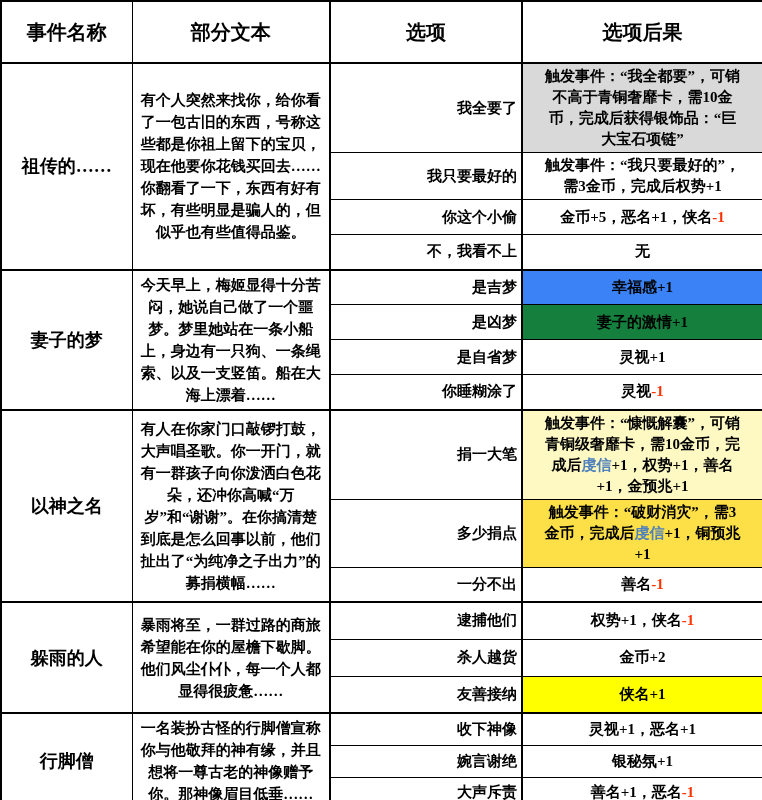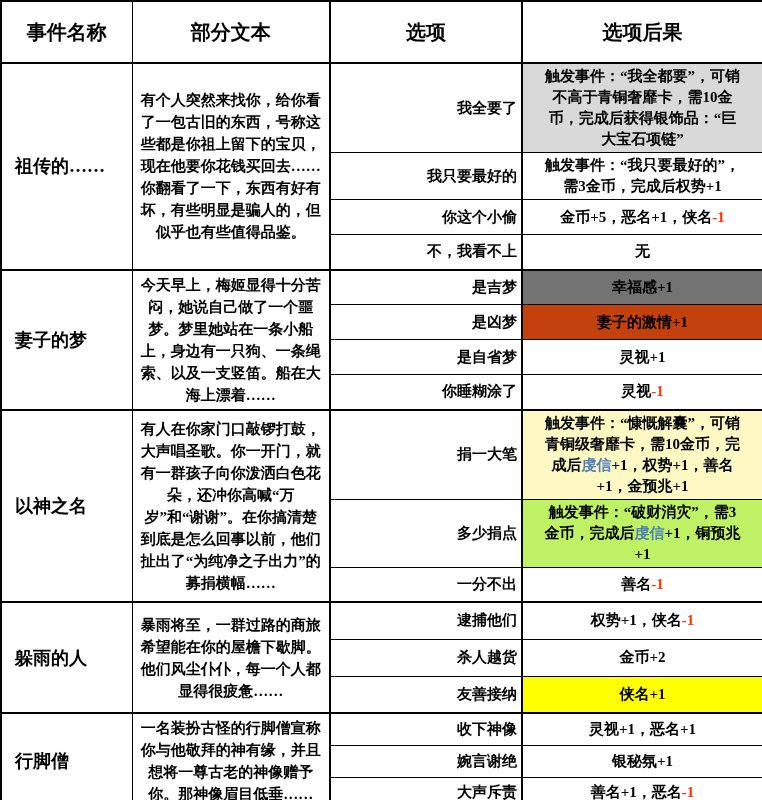--- a/index.html
+++ b/index.html
@@ -31,20 +31,21 @@
     font-weight: bold;
     text-align: center;
     vertical-align: middle;
   }
 
   #event-table tbody tr { height: 35px; }
   #event-table tbody.g3 tr { height: 37px; }
   #event-table tbody.g4 tr { height: 30px; }
 
   .event-name {
+    text-align: center;
     vertical-align: middle;
     font-size: 18px;
     font-weight: bold;
     padding: 13px;
   }
   .event-text {
     text-align: center;
     vertical-align: middle;
     font-size: 15px;
     line-height: 22px;
@@ -103,45 +104,45 @@
       <tr>
         <td class="c3 option-cell">不，我看不上</td>
         <td class="c4 consequence-cell"><span>无</span></td>
       </tr>
     </tbody>
     <tbody class="g1">
       <tr>
         <td class="c1 event-name" rowspan="4">妻子的梦</td>
         <td class="c2 event-text" rowspan="4">今天早上，梅姬显得十分苦闷，她说自己做了一个噩梦。梦里她站在一条小船上，身边有一只狗、一条绳索、以及一支竖笛。船在大海上漂着……</td>
         <td class="c3 option-cell">是吉梦</td>
-        <td class="c4 consequence-cell" style="background-color: #737373;"><span>幸福感+1</span></td>
+        <td class="c4 consequence-cell" style="background-color: #3b82f6;"><span>幸福感+1</span></td>
       </tr>
       <tr>
         <td class="c3 option-cell">是凶梦</td>
-        <td class="c4 consequence-cell" style="background-color: #c2410c;"><span>妻子的激情+1</span></td>
+        <td class="c4 consequence-cell" style="background-color: #15803d;"><span>妻子的激情+1</span></td>
       </tr>
       <tr>
         <td class="c3 option-cell">是自省梦</td>
         <td class="c4 consequence-cell"><span>灵视+1</span></td>
       </tr>
       <tr>
         <td class="c3 option-cell">你睡糊涂了</td>
         <td class="c4 consequence-cell"><span>灵视</span><span style="color: rgb(255, 51, 0);">-1</span></td>
       </tr>
     </tbody>
     <tbody class="g2">
       <tr>
         <td class="c1 event-name" rowspan="3">以神之名</td>
         <td class="c2 event-text" rowspan="3">有人在你家门口敲锣打鼓，大声唱圣歌。你一开门，就有一群孩子向你泼洒白色花朵，还冲你高喊“万岁”和“谢谢”。在你搞清楚到底是怎么回事以前，他们扯出了“为纯净之子出力”的募捐横幅……</td>
         <td class="c3 option-cell">捐一大笔</td>
         <td class="c4 consequence-cell" style="background-color: #fef9c3;"><span>触发事件：“慷慨解囊”，可销青铜级奢靡卡，需10金币，完成后</span><span style="color: rgb(79, 129, 189);">虔信</span><span>+1，权势+1，善名+1，金预兆+1</span></td>
       </tr>
       <tr>
         <td class="c3 option-cell">多少捐点</td>
-        <td class="c4 consequence-cell" style="background-color: #bef264; text-align: center;"><span>触发事件：“破财消灾”，需3金币，完成后</span><span style="color: rgb(79, 129, 189);">虔信</span><span>+1，铜预兆+1</span></td>
+        <td class="c4 consequence-cell" style="background-color: #fde047; text-align: center;"><span>触发事件：“破财消灾”，需3金币，完成后</span><span style="color: rgb(79, 129, 189);">虔信</span><span>+1，铜预兆+1</span></td>
       </tr>
       <tr>
         <td class="c3 option-cell">一分不出</td>
         <td class="c4 consequence-cell"><span>善名</span><span style="color: rgb(255, 51, 0);">-1</span></td>
       </tr>
     </tbody>
     <tbody class="g3">
       <tr>
         <td class="c1 event-name" rowspan="3">躲雨的人</td>
         <td class="c2 event-text" rowspan="3">暴雨将至，一群过路的商旅希望能在你的屋檐下歇脚。他们风尘仆仆，每一个人都显得很疲惫……</td>

